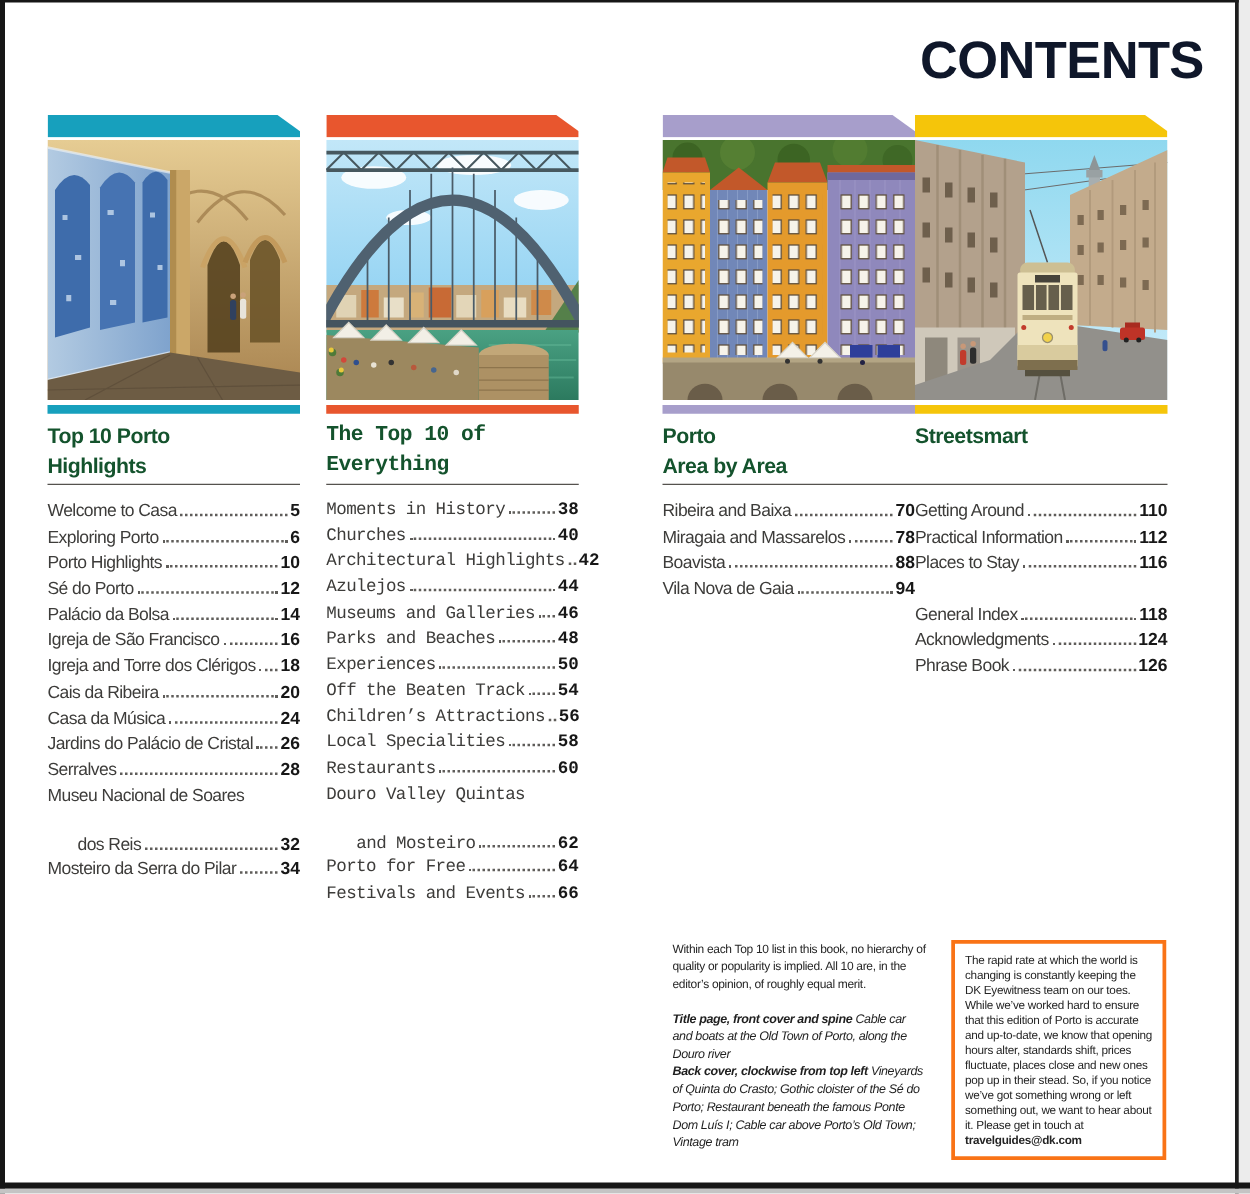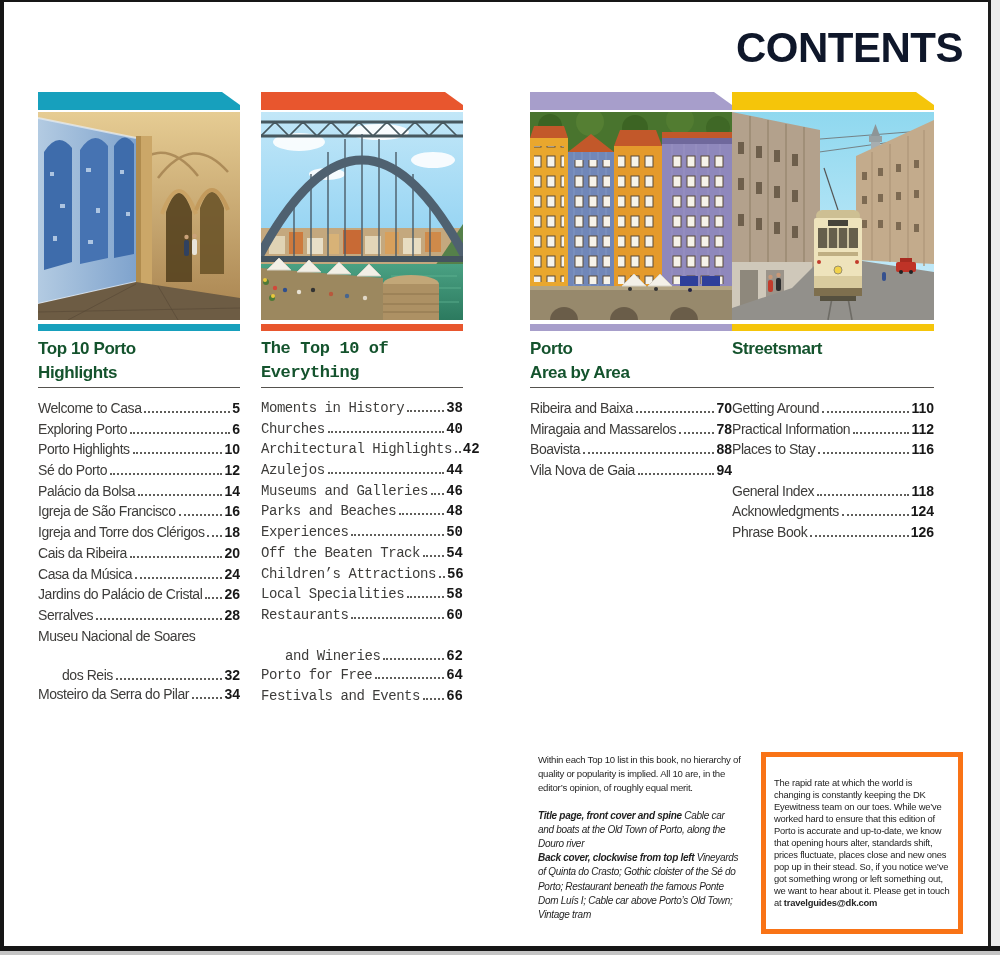--- a/index.html
+++ b/index.html
@@ -51,22 +51,22 @@
   .row-cont { height:19px; }
   .row-indent { height:19.5px; padding-left:24px;margin-top:20px; }
   .row-spacer { height:20.5px; visibility:hidden; }
 
   .note-left { position:absolute; left:538px; top:753px; width:203px; color:#262626; }
   .note-plain { font-size:9.6px; line-height:14.2px; letter-spacing:-0.25px; margin:0 0 13px 0; }
   .cap { font-size:10px; line-height:14.2px; letter-spacing:-0.3px; font-style:italic; margin:0; color:#1f1f1f; }
   .cap-lead { font-weight:700;font-style:italic; }
 
   .feedback-box {
-    position:absolute; left:761px; top:752px; width:202px; min-height:154px;
-    border:5px solid #f97316; padding:20px 8px; box-sizing:border-box;
+    position:absolute; left:761px; top:752px; width:172px; min-height:154px;
+    border:3px solid #f97316; padding:7px 8px; box-sizing:border-box;
   }
   .feedback-text { font-size:9.4px; line-height:12px; letter-spacing:-0.2px; color:#242424; margin:0; }
   .feedback-email { font-weight:700; }
 </style>
 </head>
 <body>
 
 <div class="sheet">
 
   <div class="page-title">CONTENTS</div>
@@ -353,23 +353,27 @@
           <span class="toc-leader"></span>
           <span class="toc-page">58</span>
         </div>
 
         <div class="toc-row">
           <span class="toc-label">Restaurants</span>
           <span class="toc-leader"></span>
           <span class="toc-page">60</span>
         </div>
 
+        <div class="toc-row row-cont">
+          <span class="toc-label">Douro Valley Quintas</span>
+
+        </div>
 
         <div class="toc-row row-indent">
-          <span class="toc-label">and Wineries</span>
+          <span class="toc-label">and Mosteiro</span>
           <span class="toc-leader"></span>
           <span class="toc-page">62</span>
         </div>
 
         <div class="toc-row">
           <span class="toc-label">Porto for Free</span>
           <span class="toc-leader"></span>
           <span class="toc-page">64</span>
         </div>
 

